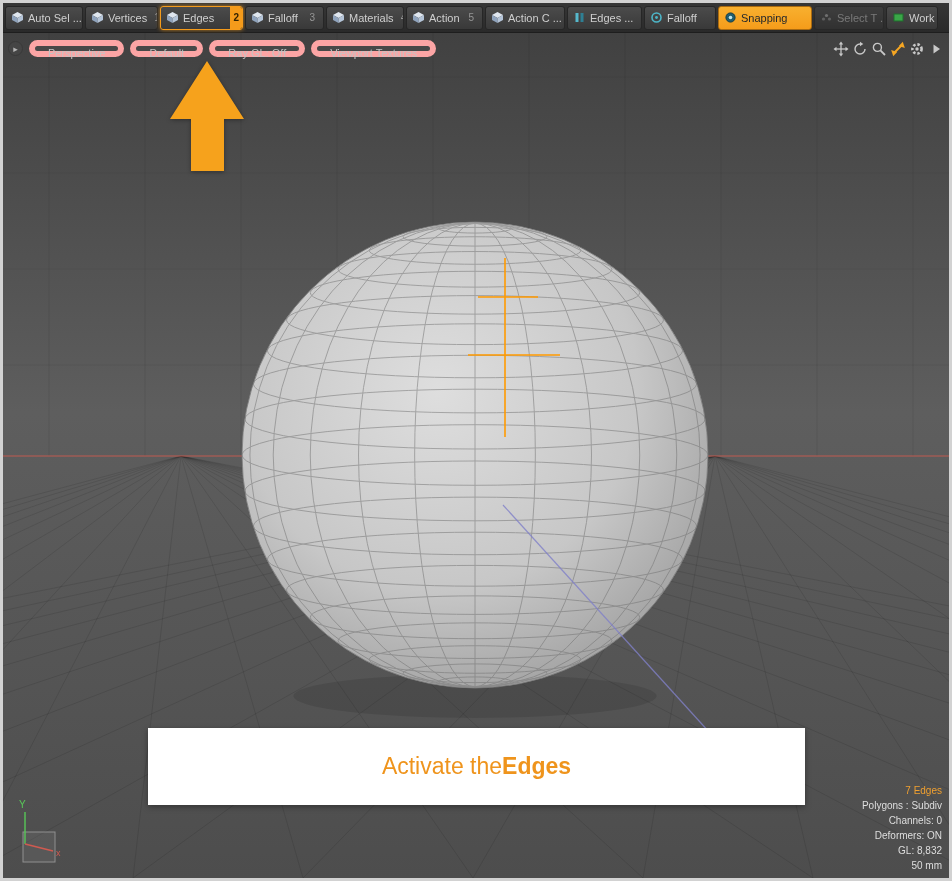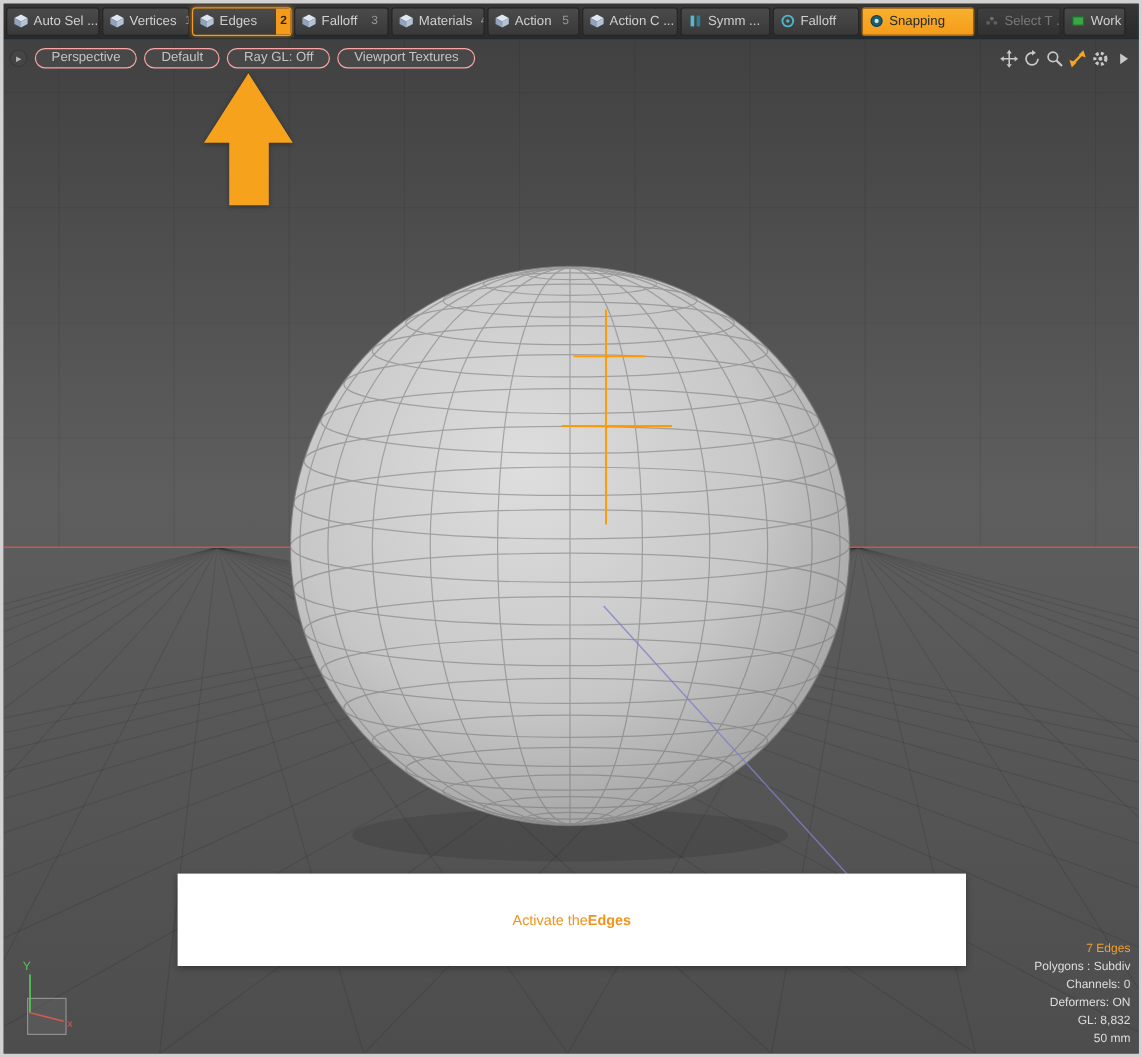--- a/index.html
+++ b/index.html
@@ -21,27 +21,27 @@
   .tab--snapping{background:linear-gradient(#f8b02f,var(--snap));color:#23282c;border-color:#a96a10;}
   .tab--dim{opacity:.45;}
   .i13{width:13px;height:13px;flex:0 0 auto;}
   
   .viewport{position:relative;width:946px;height:845px;overflow:hidden;background:#555;}
   #scene-svg{position:absolute;left:0;top:0;}
   .vp-toolbar{position:absolute;top:7px;left:5px;right:5px;display:flex;align-items:center;gap:6px;z-index:5;}
   .vp-menu-btn{width:15px;height:15px;border-radius:8px;background:rgba(70,70,70,.9);border:1px solid #393939;
                color:#b5b5b5;font-size:9px;display:flex;align-items:center;justify-content:center;}
   .vp-btn{height:17px;line-height:15px;padding:0 13px;border-radius:9px;background:rgba(73,73,73,.92);
-          border:1px solid #fca5a5;color:#c4c4c4;font-size:11px;}
+          border:6px solid #fca5a5;color:#c4c4c4;font-size:11px;}
   .vp-tools{margin-left:auto;display:flex;gap:3px;align-items:center;}
   .vp-tools svg{width:16px;height:16px;}
   .delete-cmd{position:absolute;left:565px;top:58px;font-size:29px;color:var(--title);z-index:4;}
   .arrow-svg{position:absolute;left:160px;top:26px;z-index:4;filter:drop-shadow(0 1px 2px rgba(0,0,0,.35));}
   .banner{position:absolute;left:145px;top:695px;width:657px;height:77px;background:#ffffff;z-index:4;
-          display:flex;align-items:center;justify-content:center;font-size:12px;color:var(--banner);
+          display:flex;align-items:center;justify-content:center;font-size:23px;color:var(--banner);
           box-shadow:0 2px 6px rgba(0,0,0,.35);}
   .banner b{font-weight:bold;}
   .status{position:absolute;right:7px;bottom:5px;text-align:right;font-size:10px;line-height:15px;
           color:#dedede;z-index:4;}
   .status-line--hl{color:var(--status-hl);}
   .gizmo{position:absolute;left:10px;bottom:12px;z-index:4;}
 </style>
 </head>
 <body>
 
@@ -150,21 +150,21 @@
     <div class="tab" style="width:80px">
       <svg class="i13">
           <use href="#icoCube"></use>
         </svg>
       <span>Action C ...</span>
     </div>
     <div class="tab" style="width:75px">
       <svg class="i13">
           <use href="#icoSym"></use>
         </svg>
-      <span>Symm ...</span>
+      <span>Edges ...</span>
     </div>
     <div class="tab" style="width:72px">
       <svg class="i13">
           <use href="#icoFall"></use>
         </svg>
       <span>Falloff</span>
     </div>
     <div class="tab tab--snapping" style="width:94px">
       <svg class="i13">
           <use href="#icoSnap"></use>

